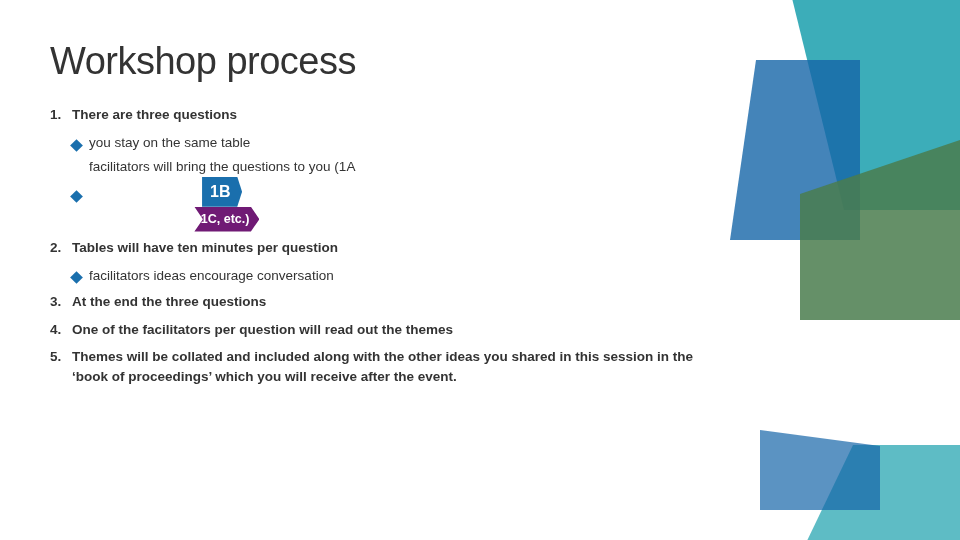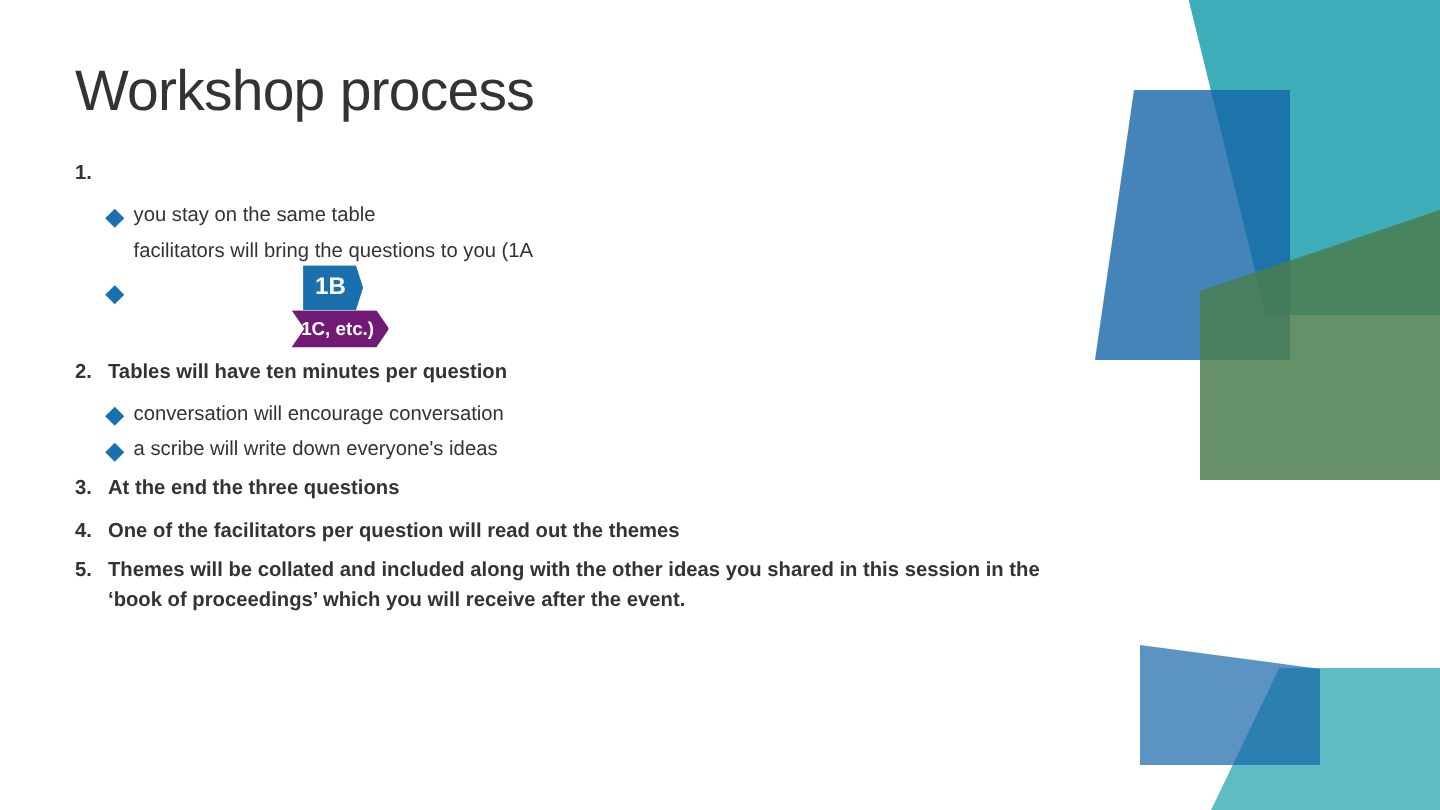--- a/index.html
+++ b/index.html
@@ -215,20 +215,21 @@
     <div class="deco-bottom-teal"></div>
     <div class="deco-bottom-blue"></div>
   </div>
 
   <h1 class="title">Workshop process</h1>
 
   <div class="content">
 
     <div class="numbered-item">
       <span class="num">1.</span>
+      <span class="item-text">There are three questions</span>
     </div>
     <div class="sub-items">
       <div class="sub-item">
         <span class="diamond"></span>
         <span class="sub-text">you stay on the same table</span>
       </div>
       <div class="sub-item">
         <span class="diamond"></span>
         <div class="arrow-row">
           <span class="sub-text">facilitators will bring the questions to you (1A&nbsp;</span>
@@ -238,25 +239,21 @@
       </div>
     </div>
 
     <div class="numbered-item">
       <span class="num">2.</span>
       <span class="item-text">Tables will have ten minutes per question</span>
     </div>
     <div class="sub-items">
       <div class="sub-item">
         <span class="diamond"></span>
-        <span class="sub-text">conversation will encourage conversation</span>
-      </div>
-      <div class="sub-item">
-        <span class="diamond"></span>
-        <span class="sub-text">a scribe will write down everyone's ideas</span>
+        <span class="sub-text">facilitators ideas encourage conversation</span>
       </div>
     </div>
 
     <div class="numbered-item">
       <span class="num">3.</span>
       <span class="item-text">At the end the three questions</span>
     </div>
 
     <div class="numbered-item" style="margin-bottom: 6px;">
       <span class="num">4.</span>

